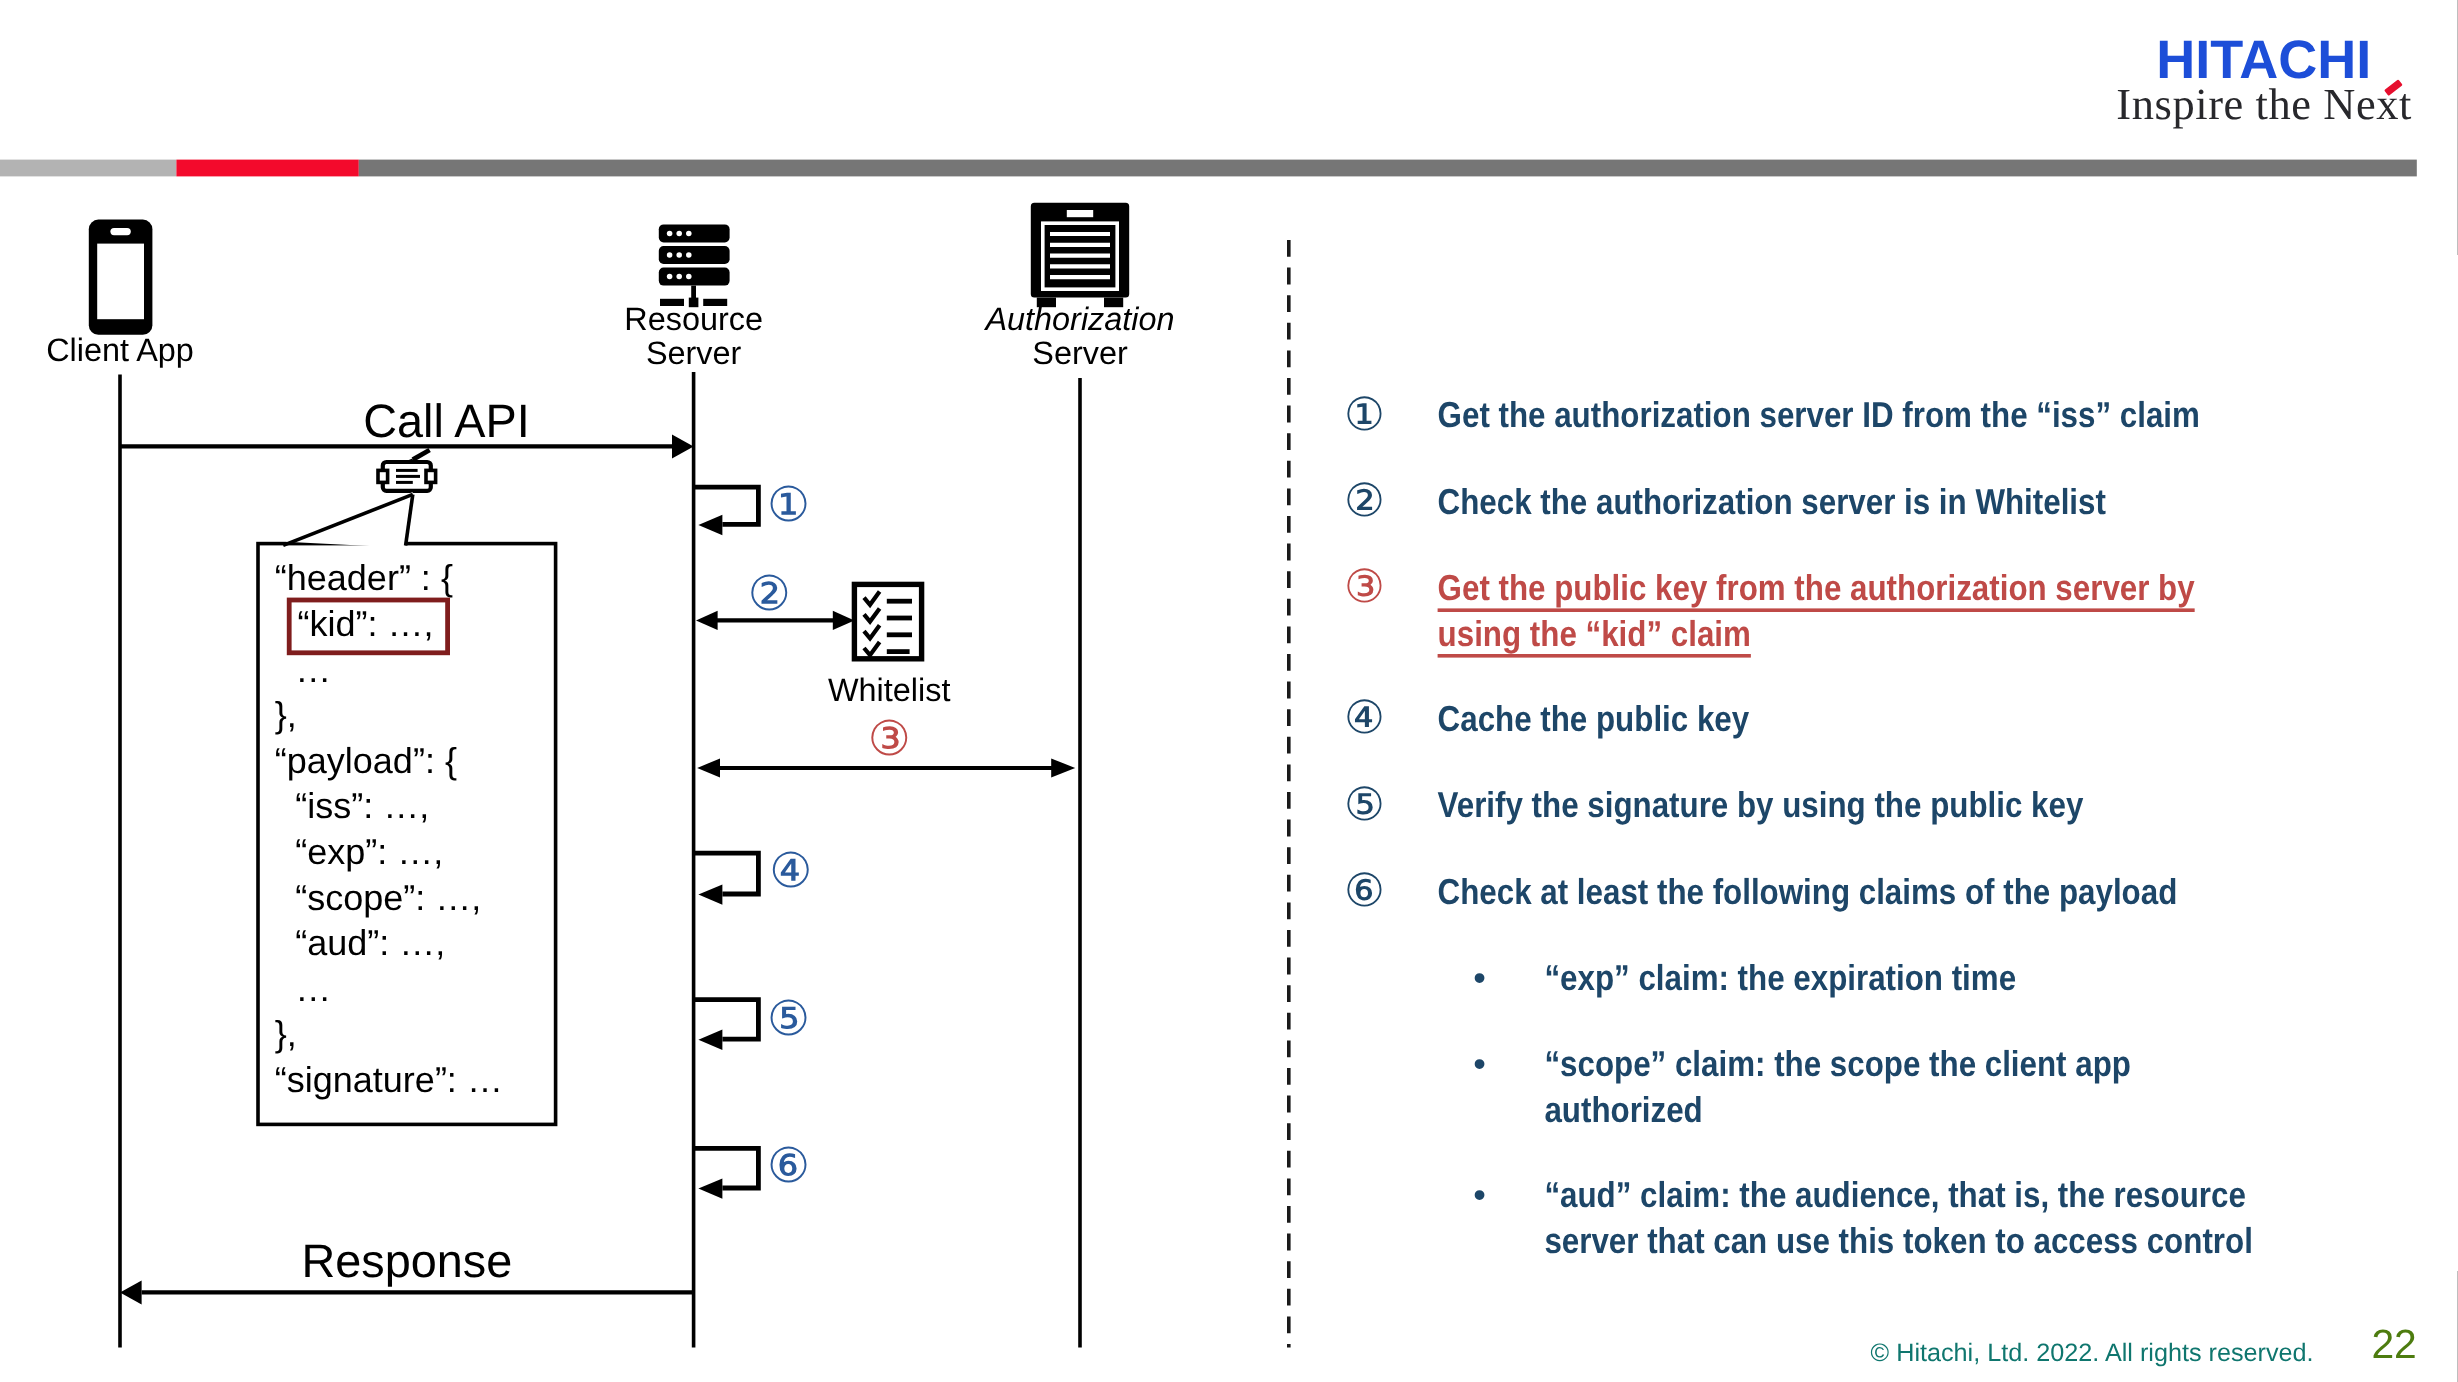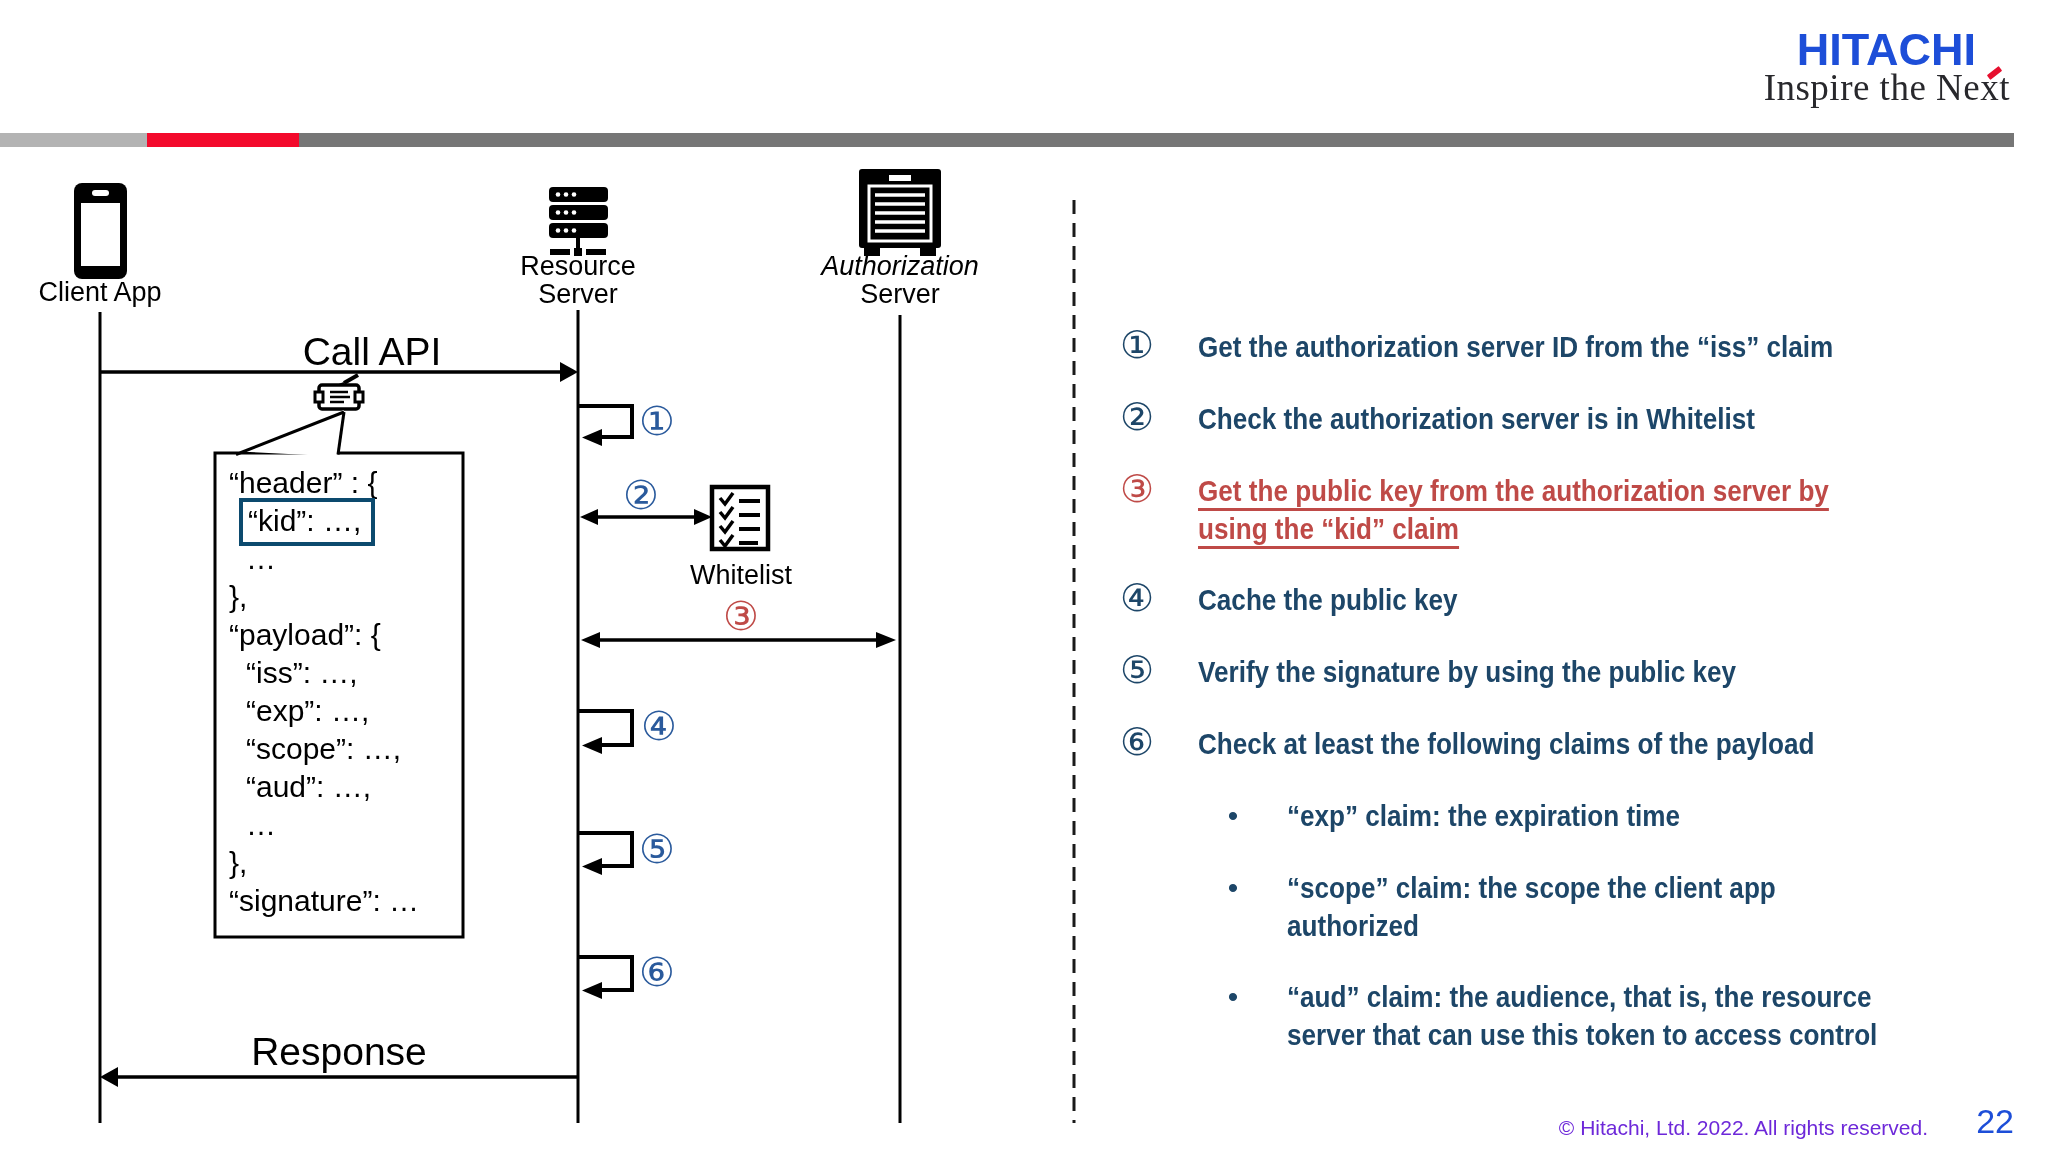--- a/index.html
+++ b/index.html
@@ -23,41 +23,41 @@
   .dlabel{font-size:27px;text-align:center;transform:translateX(-50%);white-space:nowrap;line-height:27px;}
   .mlabel{font-size:39px;text-align:center;transform:translateX(-50%);white-space:nowrap;}
   .marker{position:absolute;font-family:"DejaVu Sans",sans-serif;font-size:40px;line-height:40px;
           transform:translate(-50%,-52%);color:#2a5a9c;}
   .marker.red{color:#bf4a47;}
 
   
   .jwt{left:229px;top:464px;font-size:30px;line-height:38px;}
   .jwt .ln{height:38px;white-space:nowrap;}
   .jwt .ind{padding-left:17px;}
-  .kid-box{display:inline-block;border:4px solid #0c4a6e;padding:0 10px 2px 5px;margin:-6px 0 -6px -7px;}
+  .kid-box{display:inline-block;border:4px solid #7f1d1d;padding:0 10px 2px 5px;margin:-6px 0 -6px -7px;}
 
   
   .step-row{position:absolute;left:1115px;width:840px;}
   .step-num{position:absolute;left:0;top:-3px;width:44px;text-align:center;
             font-family:"DejaVu Sans",sans-serif;font-size:38px;line-height:40px;color:#1d4668;}
   .step-num.red{color:#bf4a47;}
   .step-text{position:absolute;left:83px;top:0;transform:scaleX(0.87);transform-origin:0 0;
              font-size:30px;font-weight:700;color:#1d4668;}
   .step-text .tl{height:38px;line-height:38px;white-space:nowrap;}
   .step-text.red{color:#bf4a47;}
   .step-text.red .tl{text-decoration:underline;text-decoration-thickness:2.5px;text-underline-offset:7px;}
   .bullet-dot{position:absolute;left:108px;top:2px;width:20px;text-align:center;
               font-size:30px;color:#1d4668;}
   .bullet-text{position:absolute;left:172px;top:0;transform:scaleX(0.87);transform-origin:0 0;
                font-size:30px;font-weight:700;color:#1d4668;}
   .bullet-text .tl{height:38px;line-height:38px;white-space:nowrap;}
 
   
-  .copyright{right:120px;top:1116px;font-size:21px;color:#6d28d9;}
-  .pagenum{right:34px;top:1102px;font-size:34px;color:#1d4ed8;}
+  .copyright{right:120px;top:1116px;font-size:21px;color:#0f766e;}
+  .pagenum{right:34px;top:1102px;font-size:34px;color:#4d7c0f;}
 
   svg .k{stroke:#000;fill:none;}
 </style>
 </head>
 <body>
 
 <div class="slide">
 
   <div class="abs logo-brand">HITACHI</div>
   <div class="abs logo-tagline">Inspire the Next</div>

